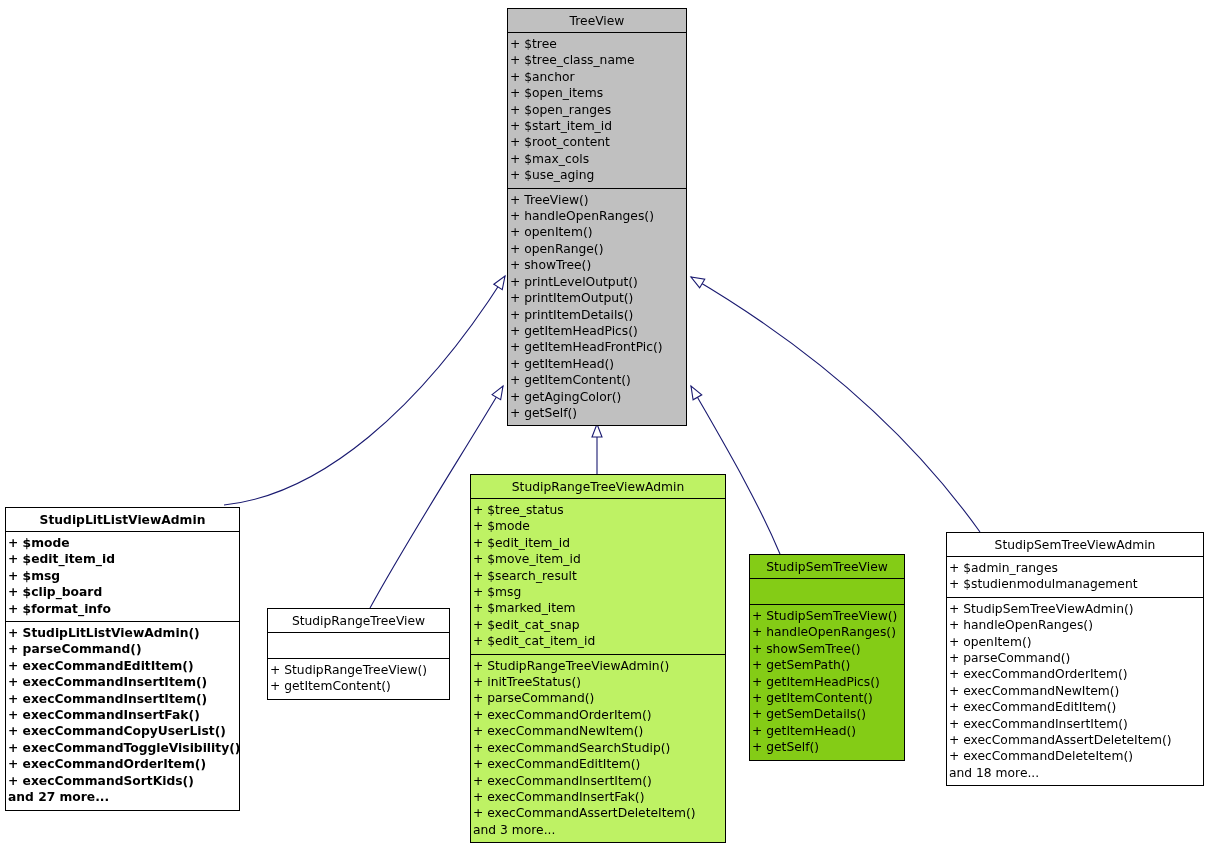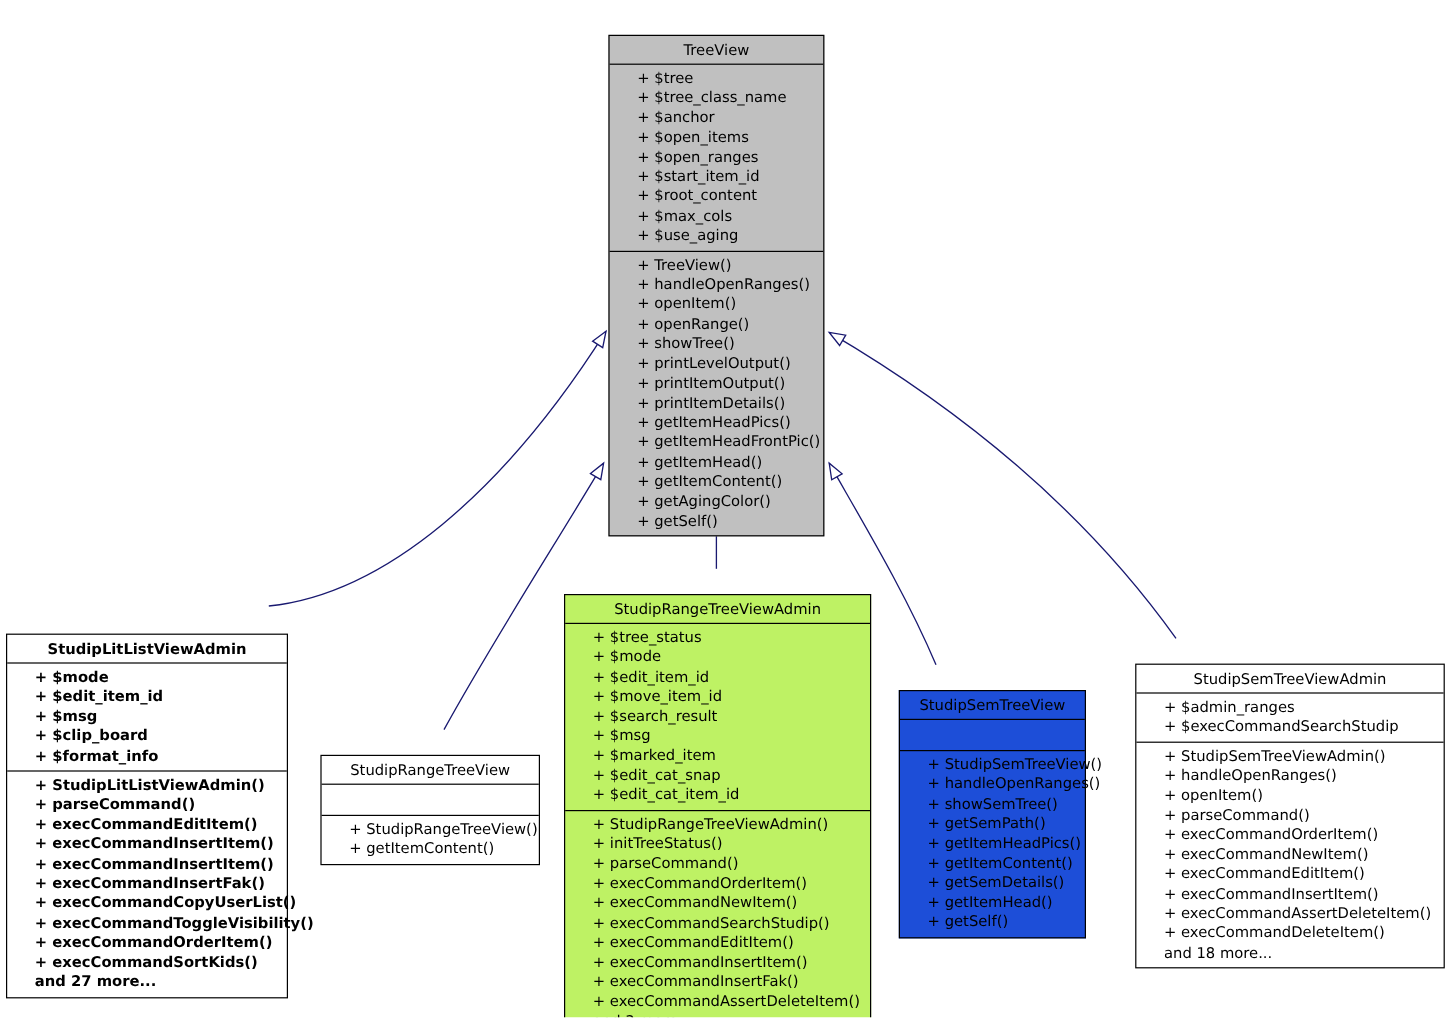--- a/index.html
+++ b/index.html
@@ -23,31 +23,30 @@
     pointer-events: none;
   }
   .class-box {
     position: absolute;
     border: 1px solid #000000;
     background: #ffffff;
     color: #000000;
     font-size: 12.3px;
     box-sizing: border-box;
     cursor: pointer;
-    margin-top: 21px;
   }
   .class-title {
     text-align: center;
     line-height: 16px;
     padding: 4px 4px 3px 4px;
     border-bottom: 1px solid #000000;
     white-space: nowrap;
   }
   .section {
-    padding: 3px 7px 4px 23px;
+    padding: 3px 7px 4px 2px;
     min-height: 18px;
   }
   .section.attrs {
     border-bottom: 1px solid #000000;
   }
   .member {
     line-height: 16.4px;
     white-space: nowrap;
   }
 </style>
@@ -149,40 +148,40 @@
         <div class="member">+ execCommandOrderItem()</div>
         <div class="member">+ execCommandNewItem()</div>
         <div class="member">+ execCommandSearchStudip()</div>
         <div class="member">+ execCommandEditItem()</div>
         <div class="member">+ execCommandInsertItem()</div>
         <div class="member">+ execCommandInsertFak()</div>
         <div class="member">+ execCommandAssertDeleteItem()</div>
         <div class="member">and 3 more...</div>
       </div>
     </div>
-    <div class="class-box" style="left: 749px; top: 554px; width: 156px; background: #1d4ed8;">
+    <div class="class-box" style="left: 749px; top: 554px; width: 156px; background: #84cc16;">
       <div class="class-title">StudipSemTreeView</div>
       <div class="section attrs"></div>
       <div class="section methods">
         <div class="member">+ StudipSemTreeView()</div>
         <div class="member">+ handleOpenRanges()</div>
         <div class="member">+ showSemTree()</div>
         <div class="member">+ getSemPath()</div>
         <div class="member">+ getItemHeadPics()</div>
         <div class="member">+ getItemContent()</div>
         <div class="member">+ getSemDetails()</div>
         <div class="member">+ getItemHead()</div>
         <div class="member">+ getSelf()</div>
       </div>
     </div>
     <div class="class-box" style="left: 946px; top: 532px; width: 258px; background: rgb(255, 255, 255);">
       <div class="class-title">StudipSemTreeViewAdmin</div>
       <div class="section attrs">
         <div class="member">+ $admin_ranges</div>
-        <div class="member">+ $execCommandSearchStudip</div>
+        <div class="member">+ $studienmodulmanagement</div>
       </div>
       <div class="section methods">
         <div class="member">+ StudipSemTreeViewAdmin()</div>
         <div class="member">+ handleOpenRanges()</div>
         <div class="member">+ openItem()</div>
         <div class="member">+ parseCommand()</div>
         <div class="member">+ execCommandOrderItem()</div>
         <div class="member">+ execCommandNewItem()</div>
         <div class="member">+ execCommandEditItem()</div>
         <div class="member">+ execCommandInsertItem()</div>

